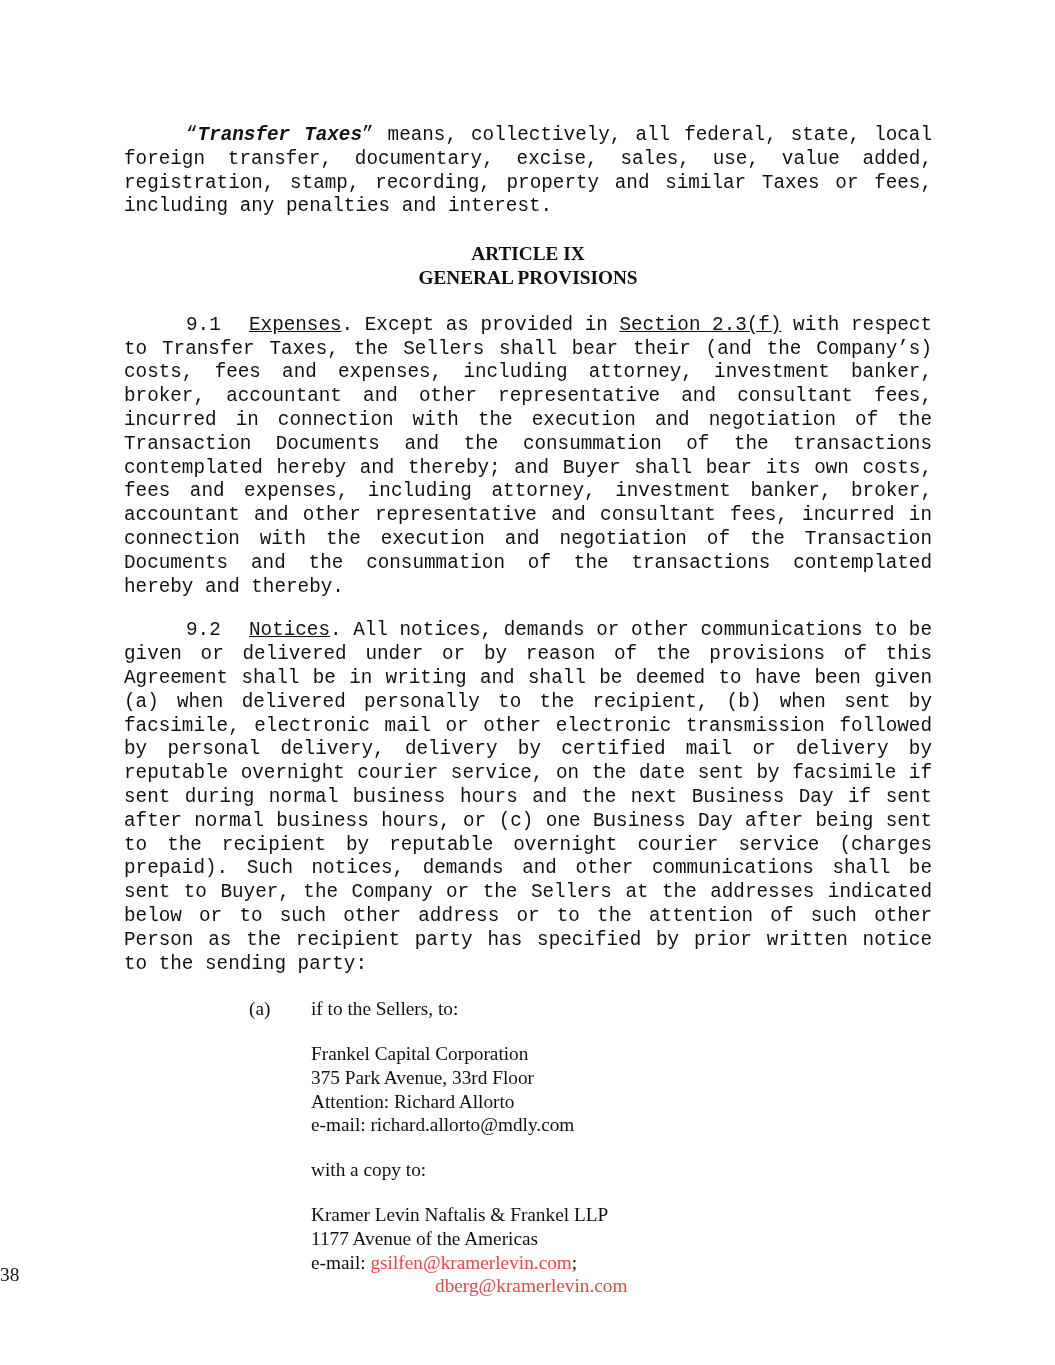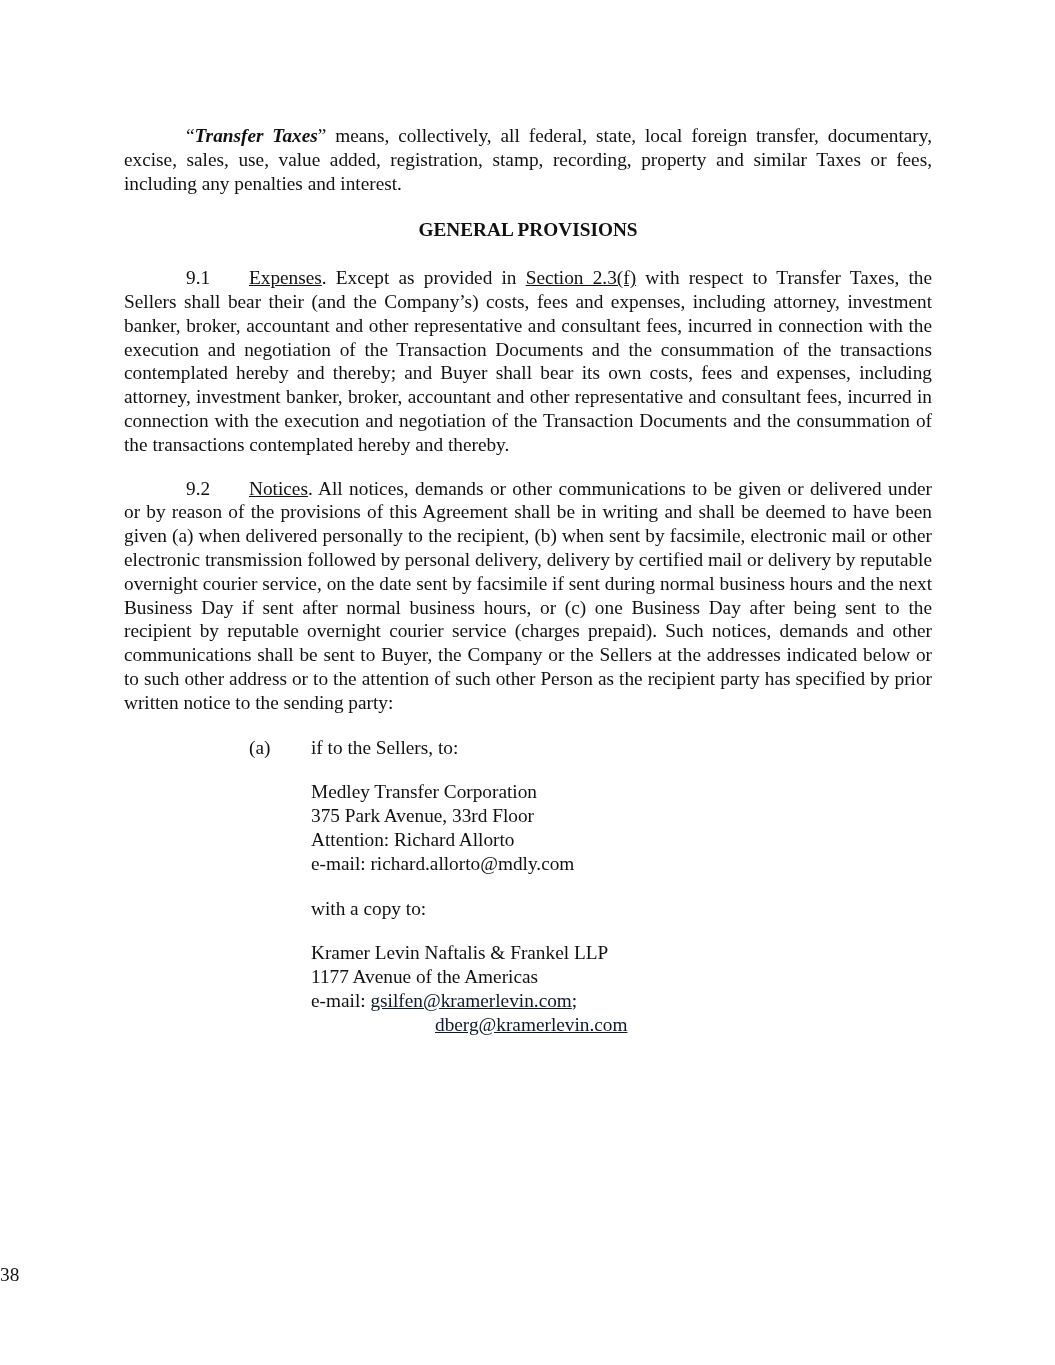--- a/index.html
+++ b/index.html
@@ -3,64 +3,65 @@
 <meta charset="utf-8">
 <style>
   html, body { margin: 0; padding: 0; background: #ffffff; }
   body {
     width: 1055px; height: 1365px; position: relative; overflow: hidden;
     font-family: "Liberation Serif", "DejaVu Serif", serif;
     color: #111111;
   }
   .page { position: absolute; left: 124px; top: 124px; width: 808px; font-size: 19.3px; line-height: 23.8px; }
   p { margin: 0; text-align: justify; }
-  .para { text-indent: 62px; }
+  .para { text-indent: 62px; font-family: Liberation Mono, monospace; }
   .gap { height: 23px; }
   .heading { text-align: center; font-weight: bold; font-size: 19.3px; line-height: 23.8px; }
   .secnum { display: inline-block; width: 63px; text-indent: 0; }
   u { text-decoration: underline; }
   .defterm { font-weight: bold; font-style: italic; }
   .item { position: relative; padding-left: 187px; }
   .item-label { position: absolute; left: 125px; top: 0; }
   .addr { padding-left: 187px; }
   .addr div { line-height: 23.8px; white-space: pre; }
-  a.mail { color: #0f172a; text-decoration: underline; }
+  a.mail { color: #ef4444; }
   .email2 { padding-left: 124px; }
   .pagenum { position: absolute; top: 1264px; left: 0; width: 1055px; text-align: left; font-size: 19.3px; }
 </style>
 </head>
 <body>
 
 <div class="page">
 
   <p class="para"><span>“</span><span class="defterm">Transfer Taxes</span><span>”</span><span> means, collectively, all federal, state, local foreign transfer, documentary, excise, sales, use, value added, registration, stamp, recording, property and similar Taxes or fees, including any penalties and interest.</span></p>
 
   <div class="gap" style="height:23px"></div>
 
+  <div class="heading">ARTICLE IX</div>
   <div class="heading">GENERAL PROVISIONS</div>
 
   <div class="gap" style="height:24px"></div>
 
   <p class="para"><span class="secnum">9.1</span><u>Expenses</u><span>. Except as provided in </span><u>Section 2.3(f)</u><span> with respect to Transfer Taxes, the Sellers shall bear their (and the Company’s) costs, fees and expenses, including attorney, investment banker, broker, accountant and other representative and consultant fees, incurred in connection with the execution and negotiation of the Transaction Documents and the consummation of the transactions contemplated hereby and thereby; and Buyer shall bear its own costs, fees and expenses, including attorney, investment banker, broker, accountant and other representative and consultant fees, incurred in connection with the execution and negotiation of the Transaction Documents and the consummation of the transactions contemplated hereby and thereby.</span></p>
 
   <div class="gap" style="height:20px"></div>
 
   <p class="para"><span class="secnum">9.2</span><u>Notices</u><span>. All notices, demands or other communications to be given or delivered under or by reason of the provisions of this Agreement shall be in writing and shall be deemed to have been given (a) when delivered personally to the recipient, (b) when sent by facsimile, electronic mail or other electronic transmission followed by personal delivery, delivery by certified mail or delivery by reputable overnight courier service, on the date sent by facsimile if sent during normal business hours and the next Business Day if sent after normal business hours, or (c) one Business Day after being sent to the recipient by reputable overnight courier service (charges prepaid). Such notices, demands and other communications shall be sent to Buyer, the Company or the Sellers at the addresses indicated below or to such other address or to the attention of such other Person as the recipient party has specified by prior written notice to the sending party:</span></p>
 
   <div class="gap" style="height:21px"></div>
 
   <div class="item">
     <span class="item-label">(a)</span>
     <span>if to the Sellers, to:</span>
   </div>
 
   <div class="gap" style="height:21px"></div>
 
   <div class="addr">
-    <div>Medley Transfer Corporation</div>
+    <div>Frankel Capital Corporation</div>
     <div>375 Park Avenue, 33rd Floor</div>
     <div>Attention: Richard Allorto</div>
     <div>e-mail: richard.allorto@mdly.com</div>
   </div>
 
   <div class="gap" style="height:21px"></div>
 
   <div class="addr">
     <div>with a copy to:</div>
   </div>

